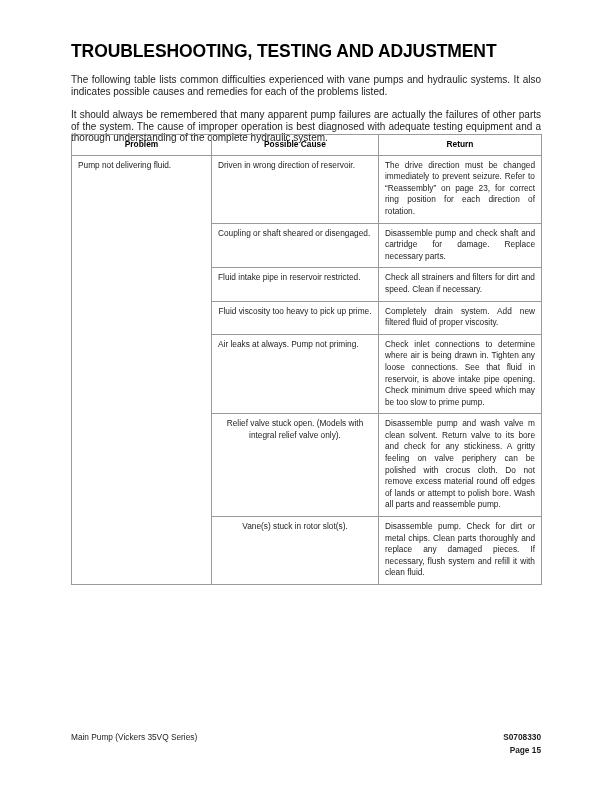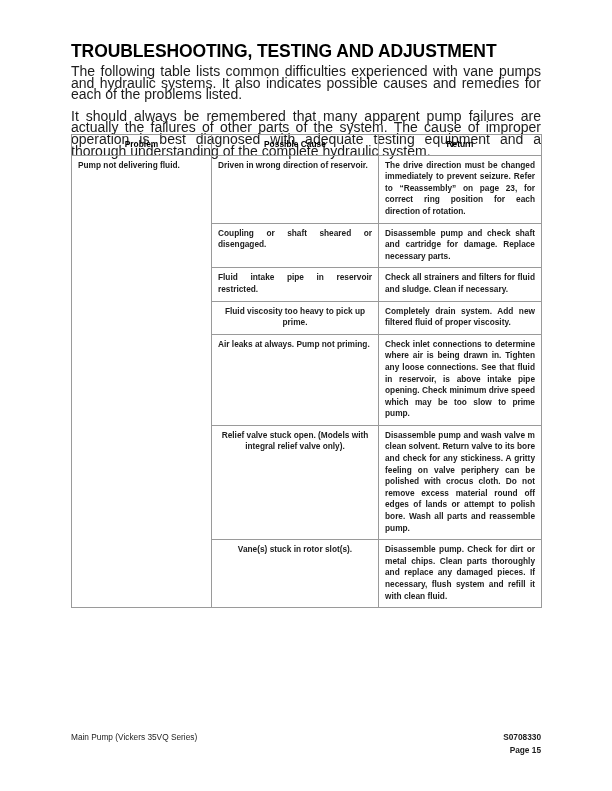--- a/index.html
+++ b/index.html
@@ -38,25 +38,25 @@
   }
 
   
   .intro-block {
     position: absolute;
     left: 71px;
     top: 62px;
     width: 470px;
   }
   .intro-para {
-    font-size: 14px;
+    font-size: 10px;
     line-height: 11.6px;
     text-align: justify;
     color: #1c1c1c;
-    margin: 4px 0 10px 0;
+    margin: 12px 0 10px 0;
   }
 
   
   .tbl-wrap {
     position: absolute;
     left: 71px;
     top: 134px;
     width: 470px;
   }
   table.tbl {
@@ -64,21 +64,20 @@
     width: 470px;
     table-layout: fixed;
   }
   table.tbl td, table.tbl th {
     border: 1px solid #9a9a9a;
     vertical-align: top;
     padding: 4px 6px 5px 6px;
     font-size: 8.3px;
     line-height: 11.6px;
     color: #1c1c1c;
-    font-weight: bold;
   }
   table.tbl th {
     text-align: center;
     font-weight: bold;
     padding-bottom: 4px;
     font-size: 8.4px;
     color: #000;
     vertical-align: middle;
   }
   col.c-problem { width: 140px; }
@@ -152,21 +151,21 @@
           <td class="problem-cell" rowspan="7">Pump not delivering fluid.</td>
           <td class="cell-just">Driven in wrong direction of reservoir.</td>
           <td class="cell-just">The drive direction must be changed immediately to prevent seizure. Refer to “Reassembly” on page 23, for correct ring position for each direction of rotation.</td>
         </tr>
         <tr>
           <td class="cell-just">Coupling or shaft sheared or disengaged.</td>
           <td class="cell-just">Disassemble pump and check shaft and cartridge for damage. Replace necessary parts.</td>
         </tr>
         <tr>
           <td class="cell-just">Fluid intake pipe in reservoir restricted.</td>
-          <td class="cell-just">Check all strainers and filters for fluid and sludge. Clean if necessary.</td>
+          <td class="cell-just">Check all strainers and filters for dirt and speed. Clean if necessary.</td>
         </tr>
         <tr>
           <td class="cell-left">Fluid viscosity too heavy to pick up prime.</td>
           <td class="cell-just">Completely drain system. Add new filtered fluid of proper viscosity.</td>
         </tr>
         <tr>
           <td class="cell-just">Air leaks at always. Pump not priming.</td>
           <td class="cell-just">Check inlet connections to determine where air is being drawn in. Tighten any loose connections. See that fluid in reservoir, is above intake pipe opening. Check minimum drive speed which may be too slow to prime pump.</td>
         </tr>
         <tr>

